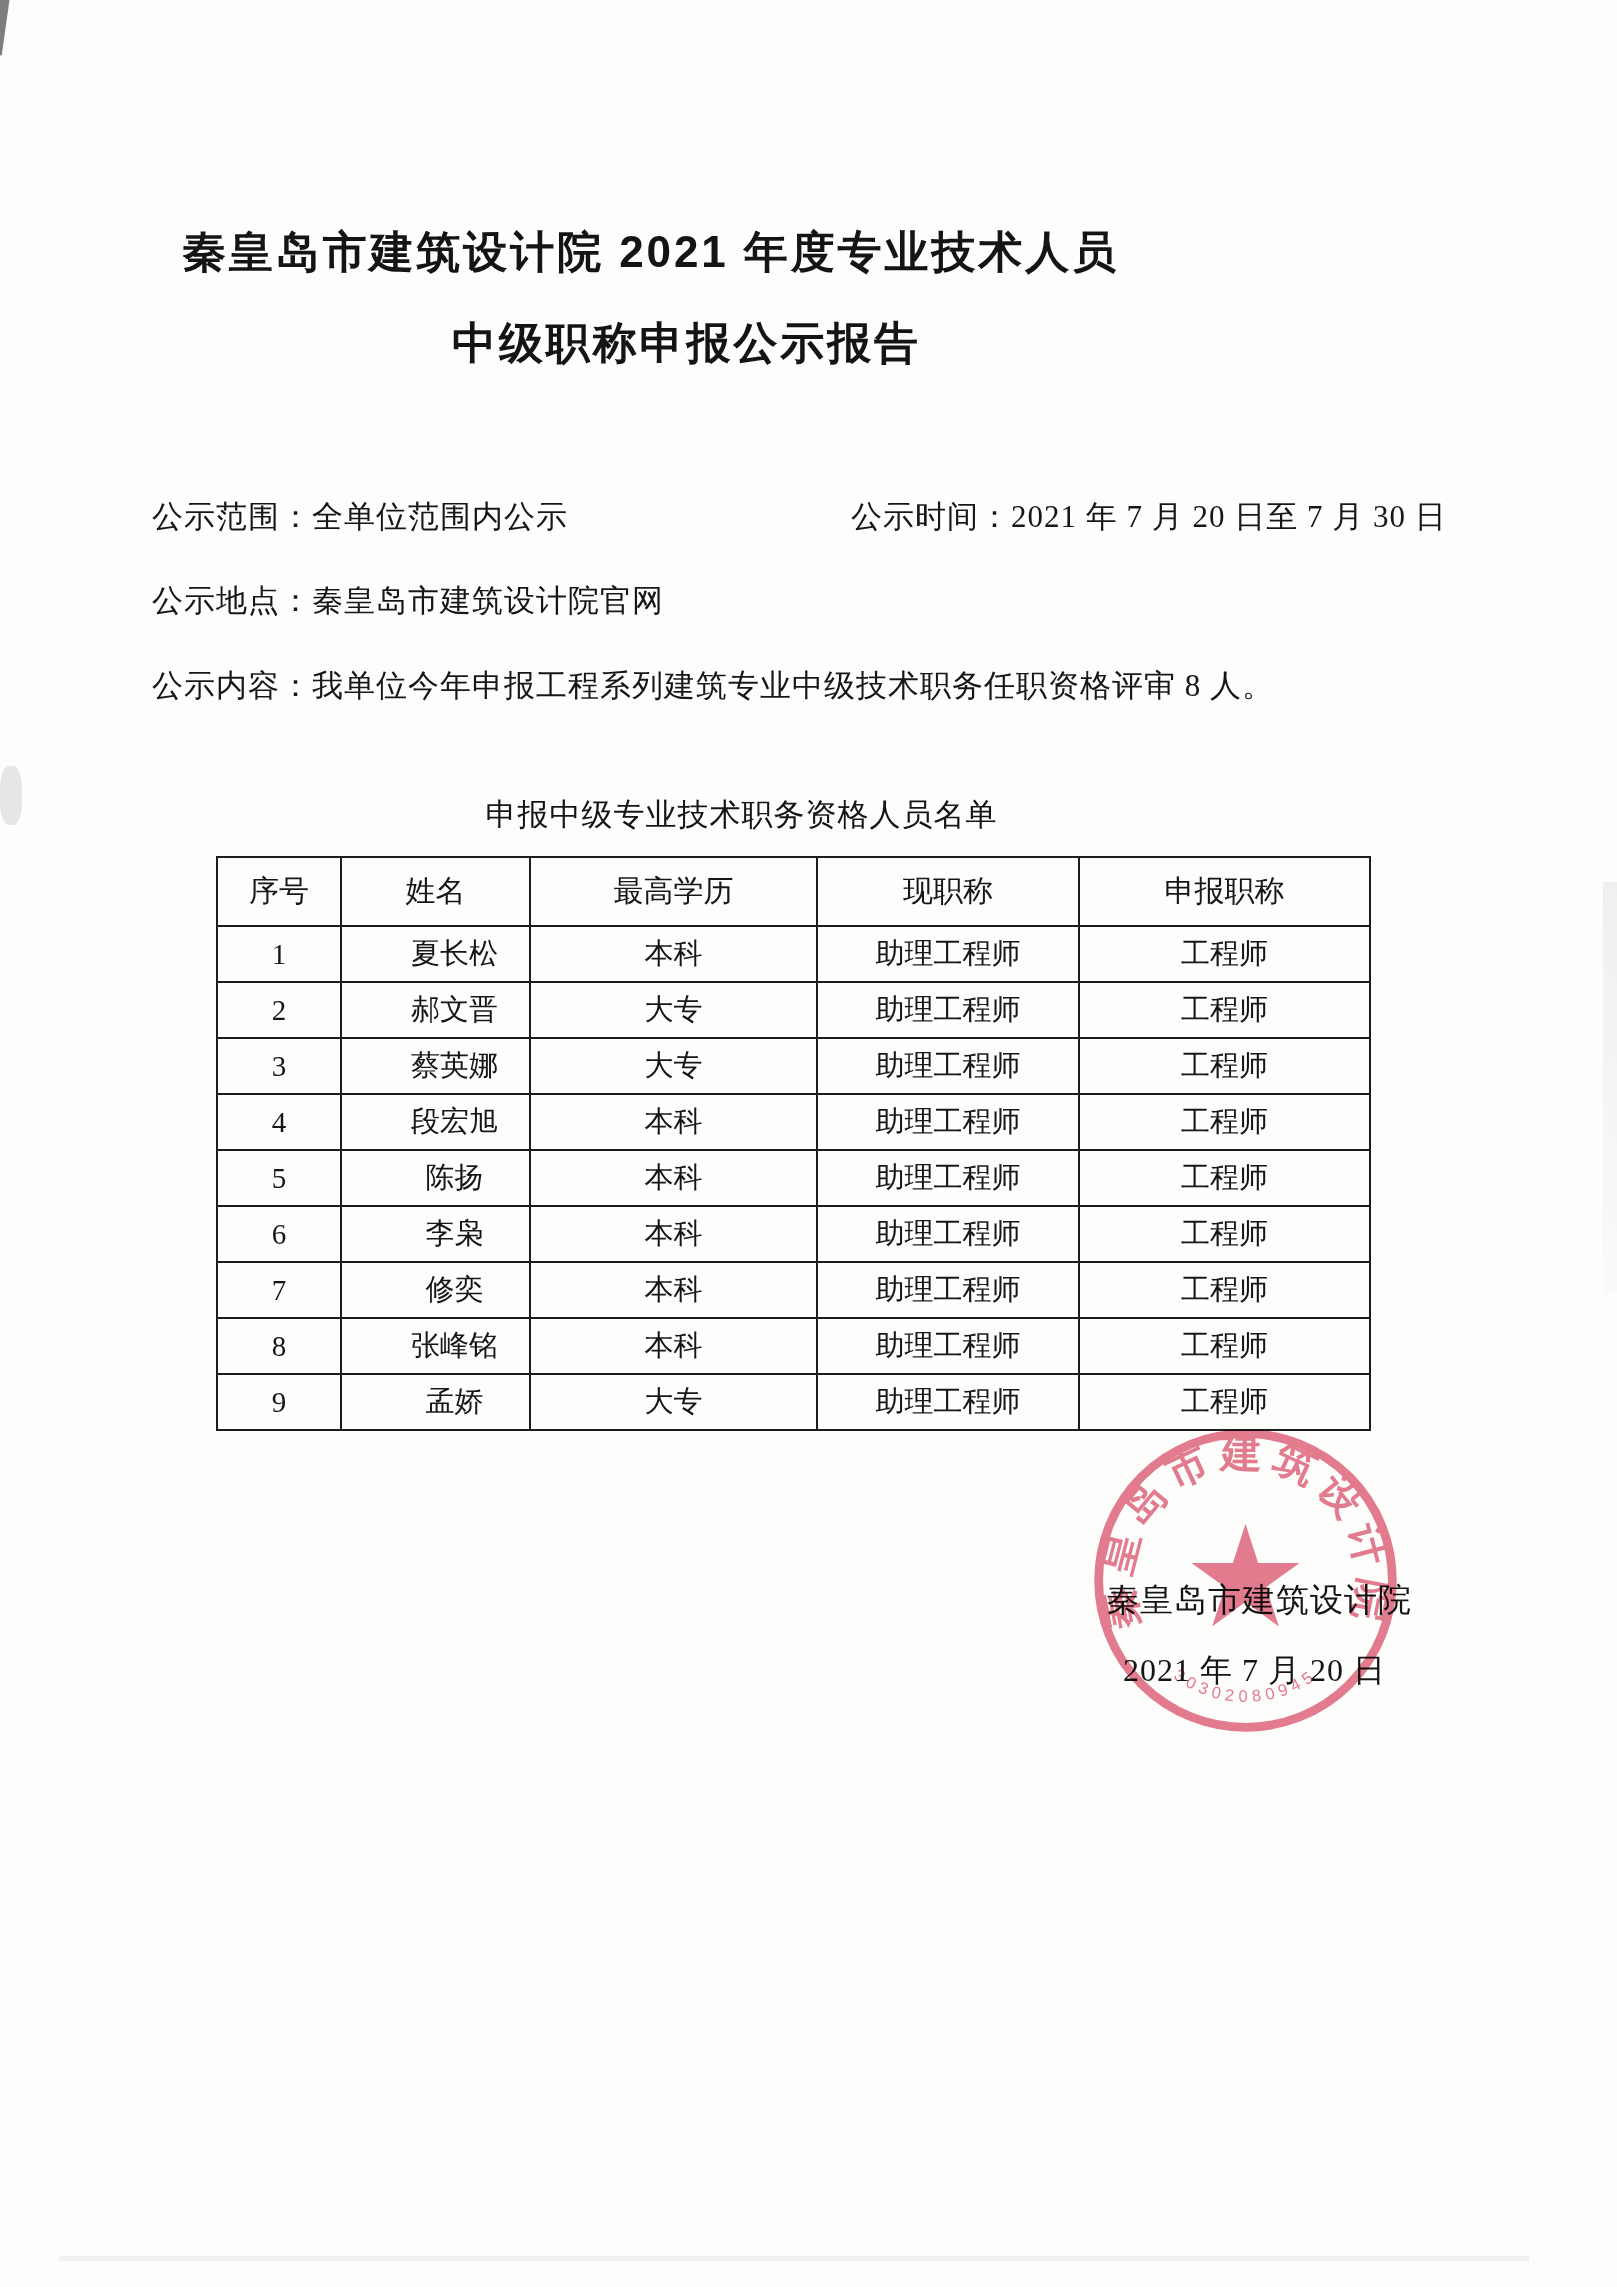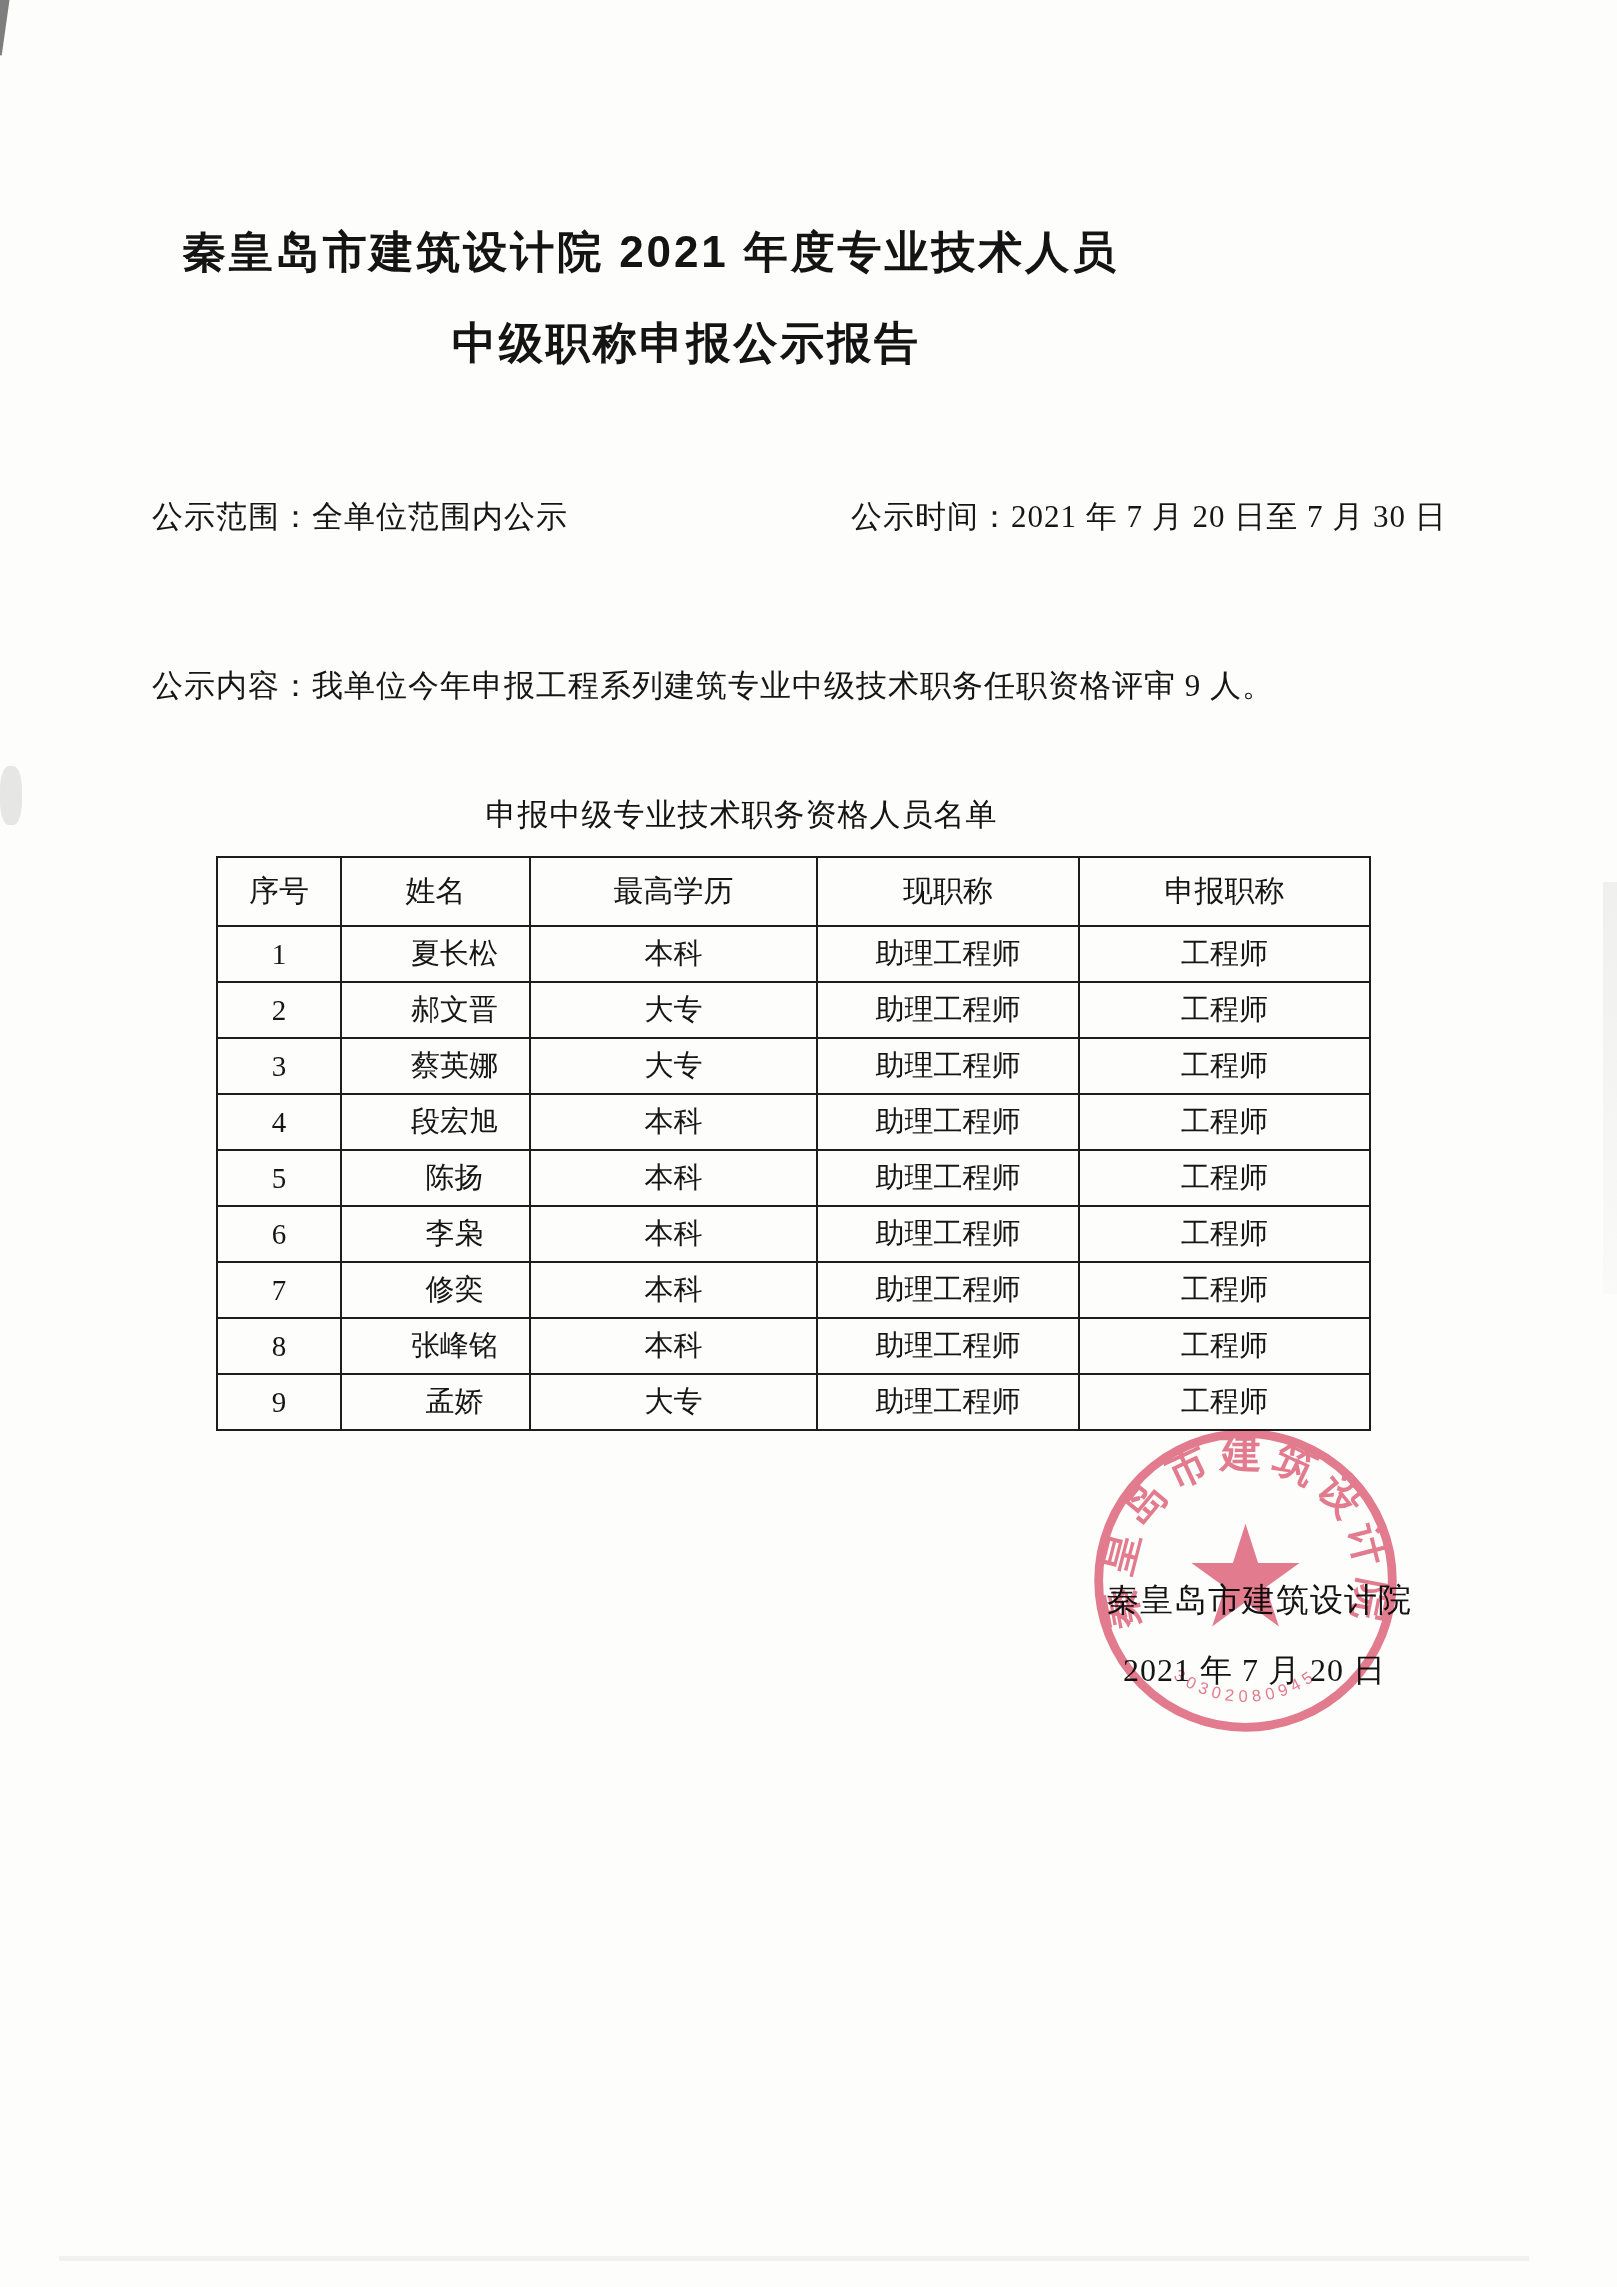--- a/index.html
+++ b/index.html
@@ -81,21 +81,22 @@
 </head>
 <body>
 
 <div class="page">
 
   <div class="doc-title line1">秦皇岛市建筑设计院 2021 年度专业技术人员</div>
   <div class="doc-title line2">中级职称申报公示报告</div>
 
   <div class="meta-line meta-scope">公示范围：全单位范围内公示</div>
   <div class="meta-line meta-time">公示时间：2021 年 7 月 20 日至 7 月 30 日</div>
-  <div class="meta-line meta-content">公示内容：我单位今年申报工程系列建筑专业中级技术职务任职资格评审 9 人。</div>
+  <div class="meta-line meta-location">公示地点：秦皇岛市建筑设计院官网</div>
+  <div class="meta-line meta-content">公示内容：我单位今年申报工程系列建筑专业中级技术职务任职资格评审 8 人。</div>
 
   <div class="table-title">申报中级专业技术职务资格人员名单</div>
 
   <table class="applicants">
     <colgroup>
       <col style="width:124px">
       <col style="width:189px">
       <col style="width:287px">
       <col style="width:262px">
       <col style="width:291px">

